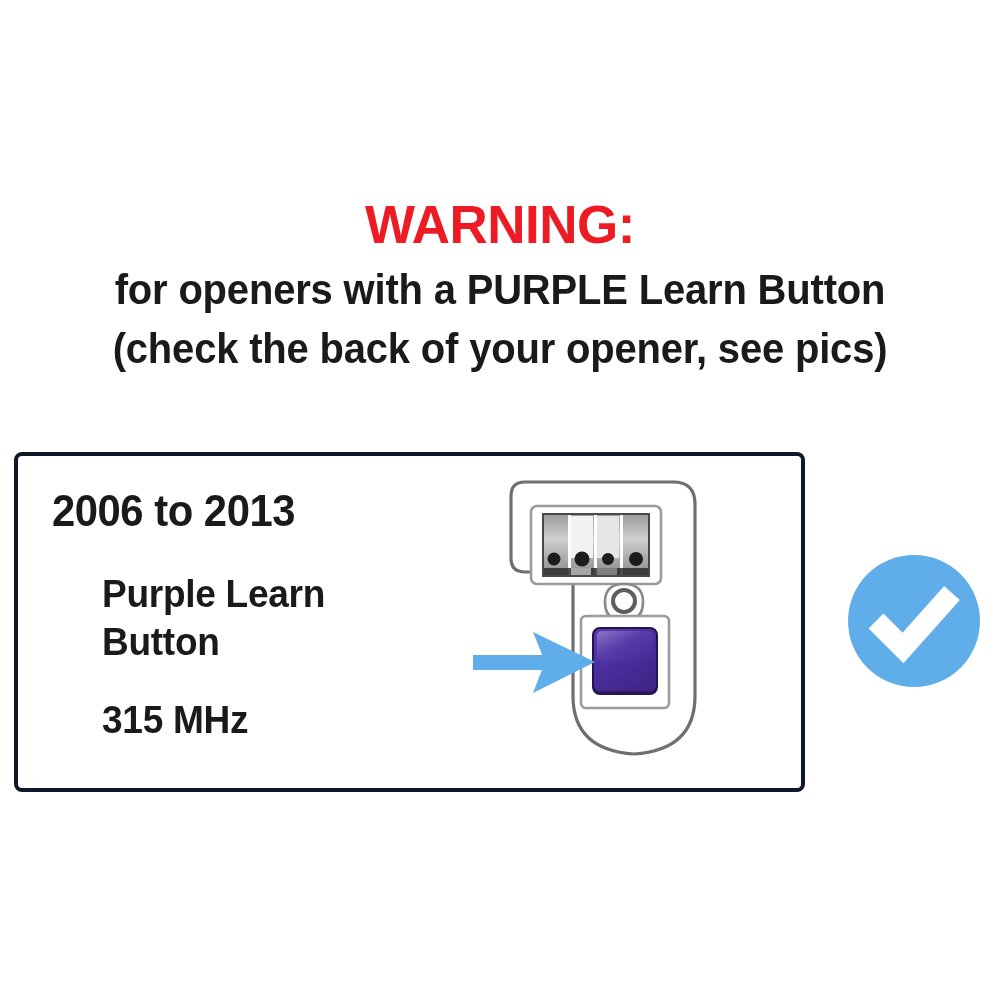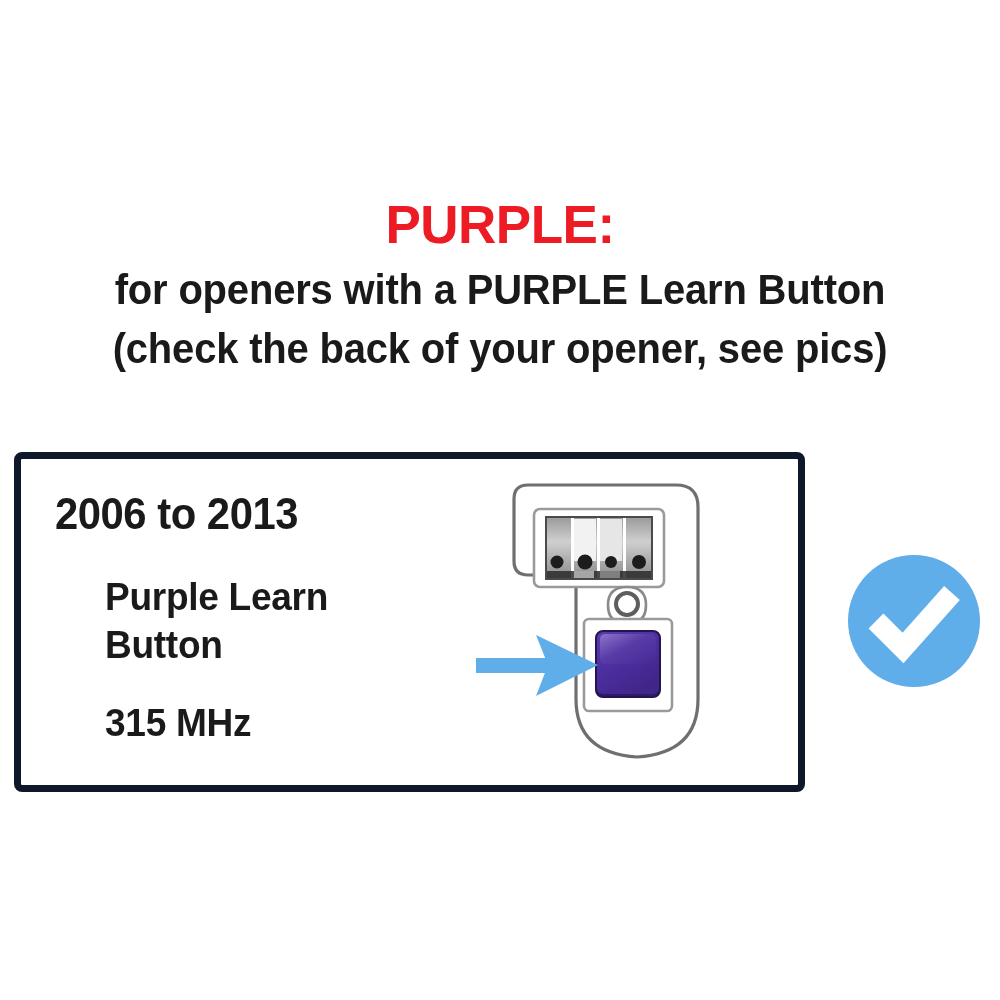--- a/index.html
+++ b/index.html
@@ -49,21 +49,21 @@
   .warning-line.l1 { margin-top: 6px; }
 
   
   .panel {
     position: absolute;
     left: 14px;
     top: 452px;
     width: 791px;
     height: 340px;
     box-sizing: border-box;
-    border: 7px solid #0f172a;
+    border: 4px solid #0f172a;
     border-radius: 8px;
     background: #ffffff;
   }
 
   
   .panel-text {
     position: absolute;
     left: 34px;
     top: 30px;
     width: 400px;
@@ -126,21 +126,21 @@
     width: 136px;
     height: 136px;
   }
 </style>
 </head>
 <body>
 
 <div id="page">
 
   <div class="header-block">
-    <div class="warning-title">PURPLE:</div>
+    <div class="warning-title">WARNING:</div>
     <div class="warning-line l1">for openers with a PURPLE Learn Button</div>
     <div class="warning-line">(check the back of your opener, see pics)</div>
   </div>
 
   <div class="panel">
 
     <div class="panel-text">
       <div class="line-years">2006 to 2013</div>
       <div class="indent-block">
         <div class="line-btn">Purple Learn</div>

